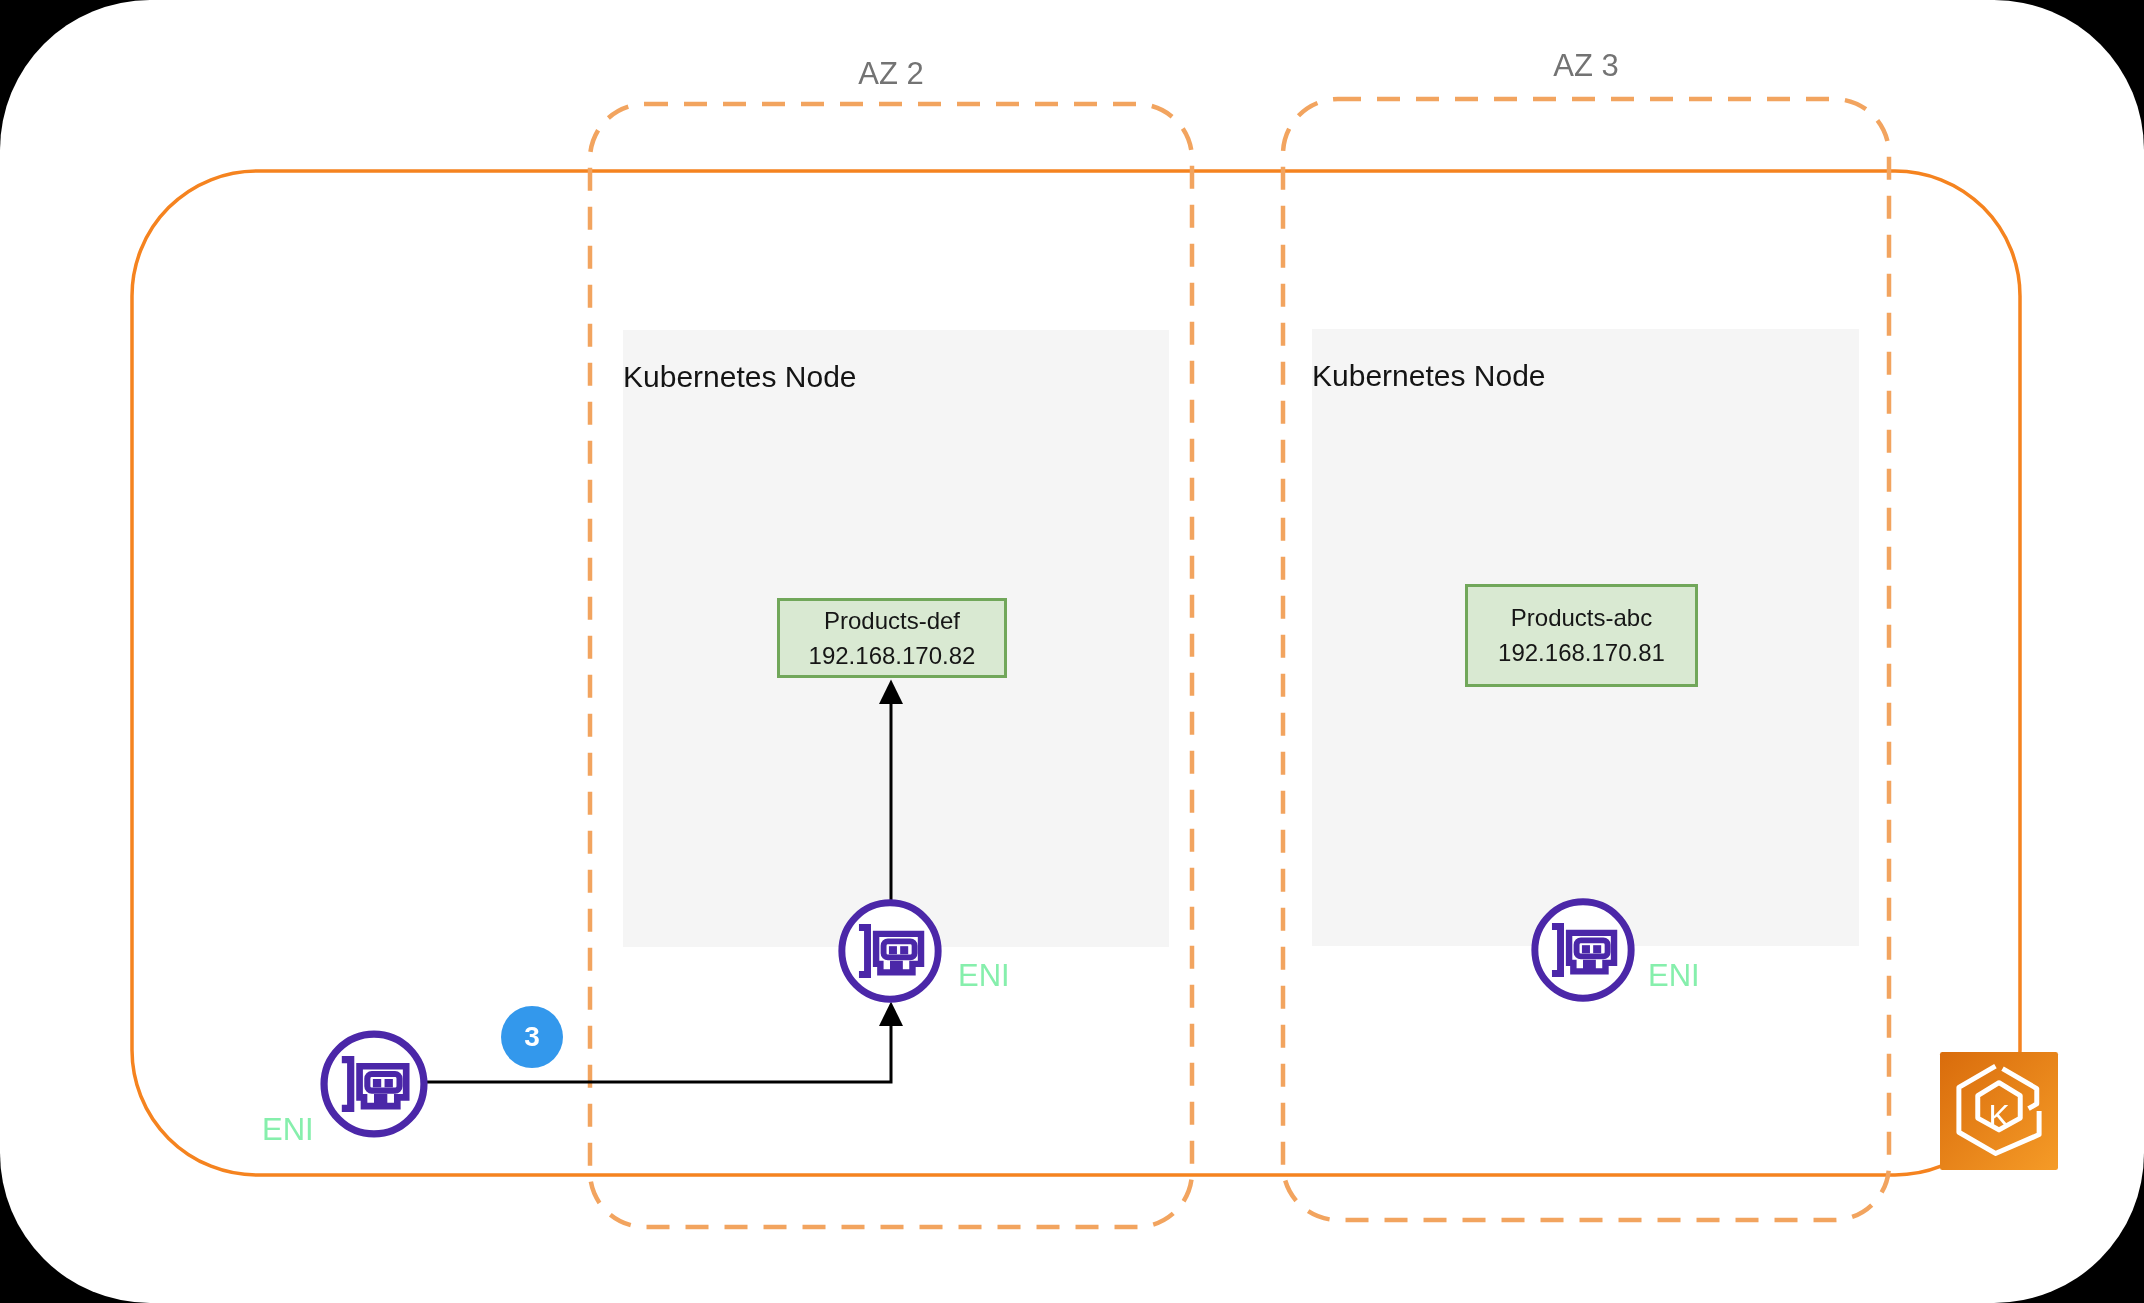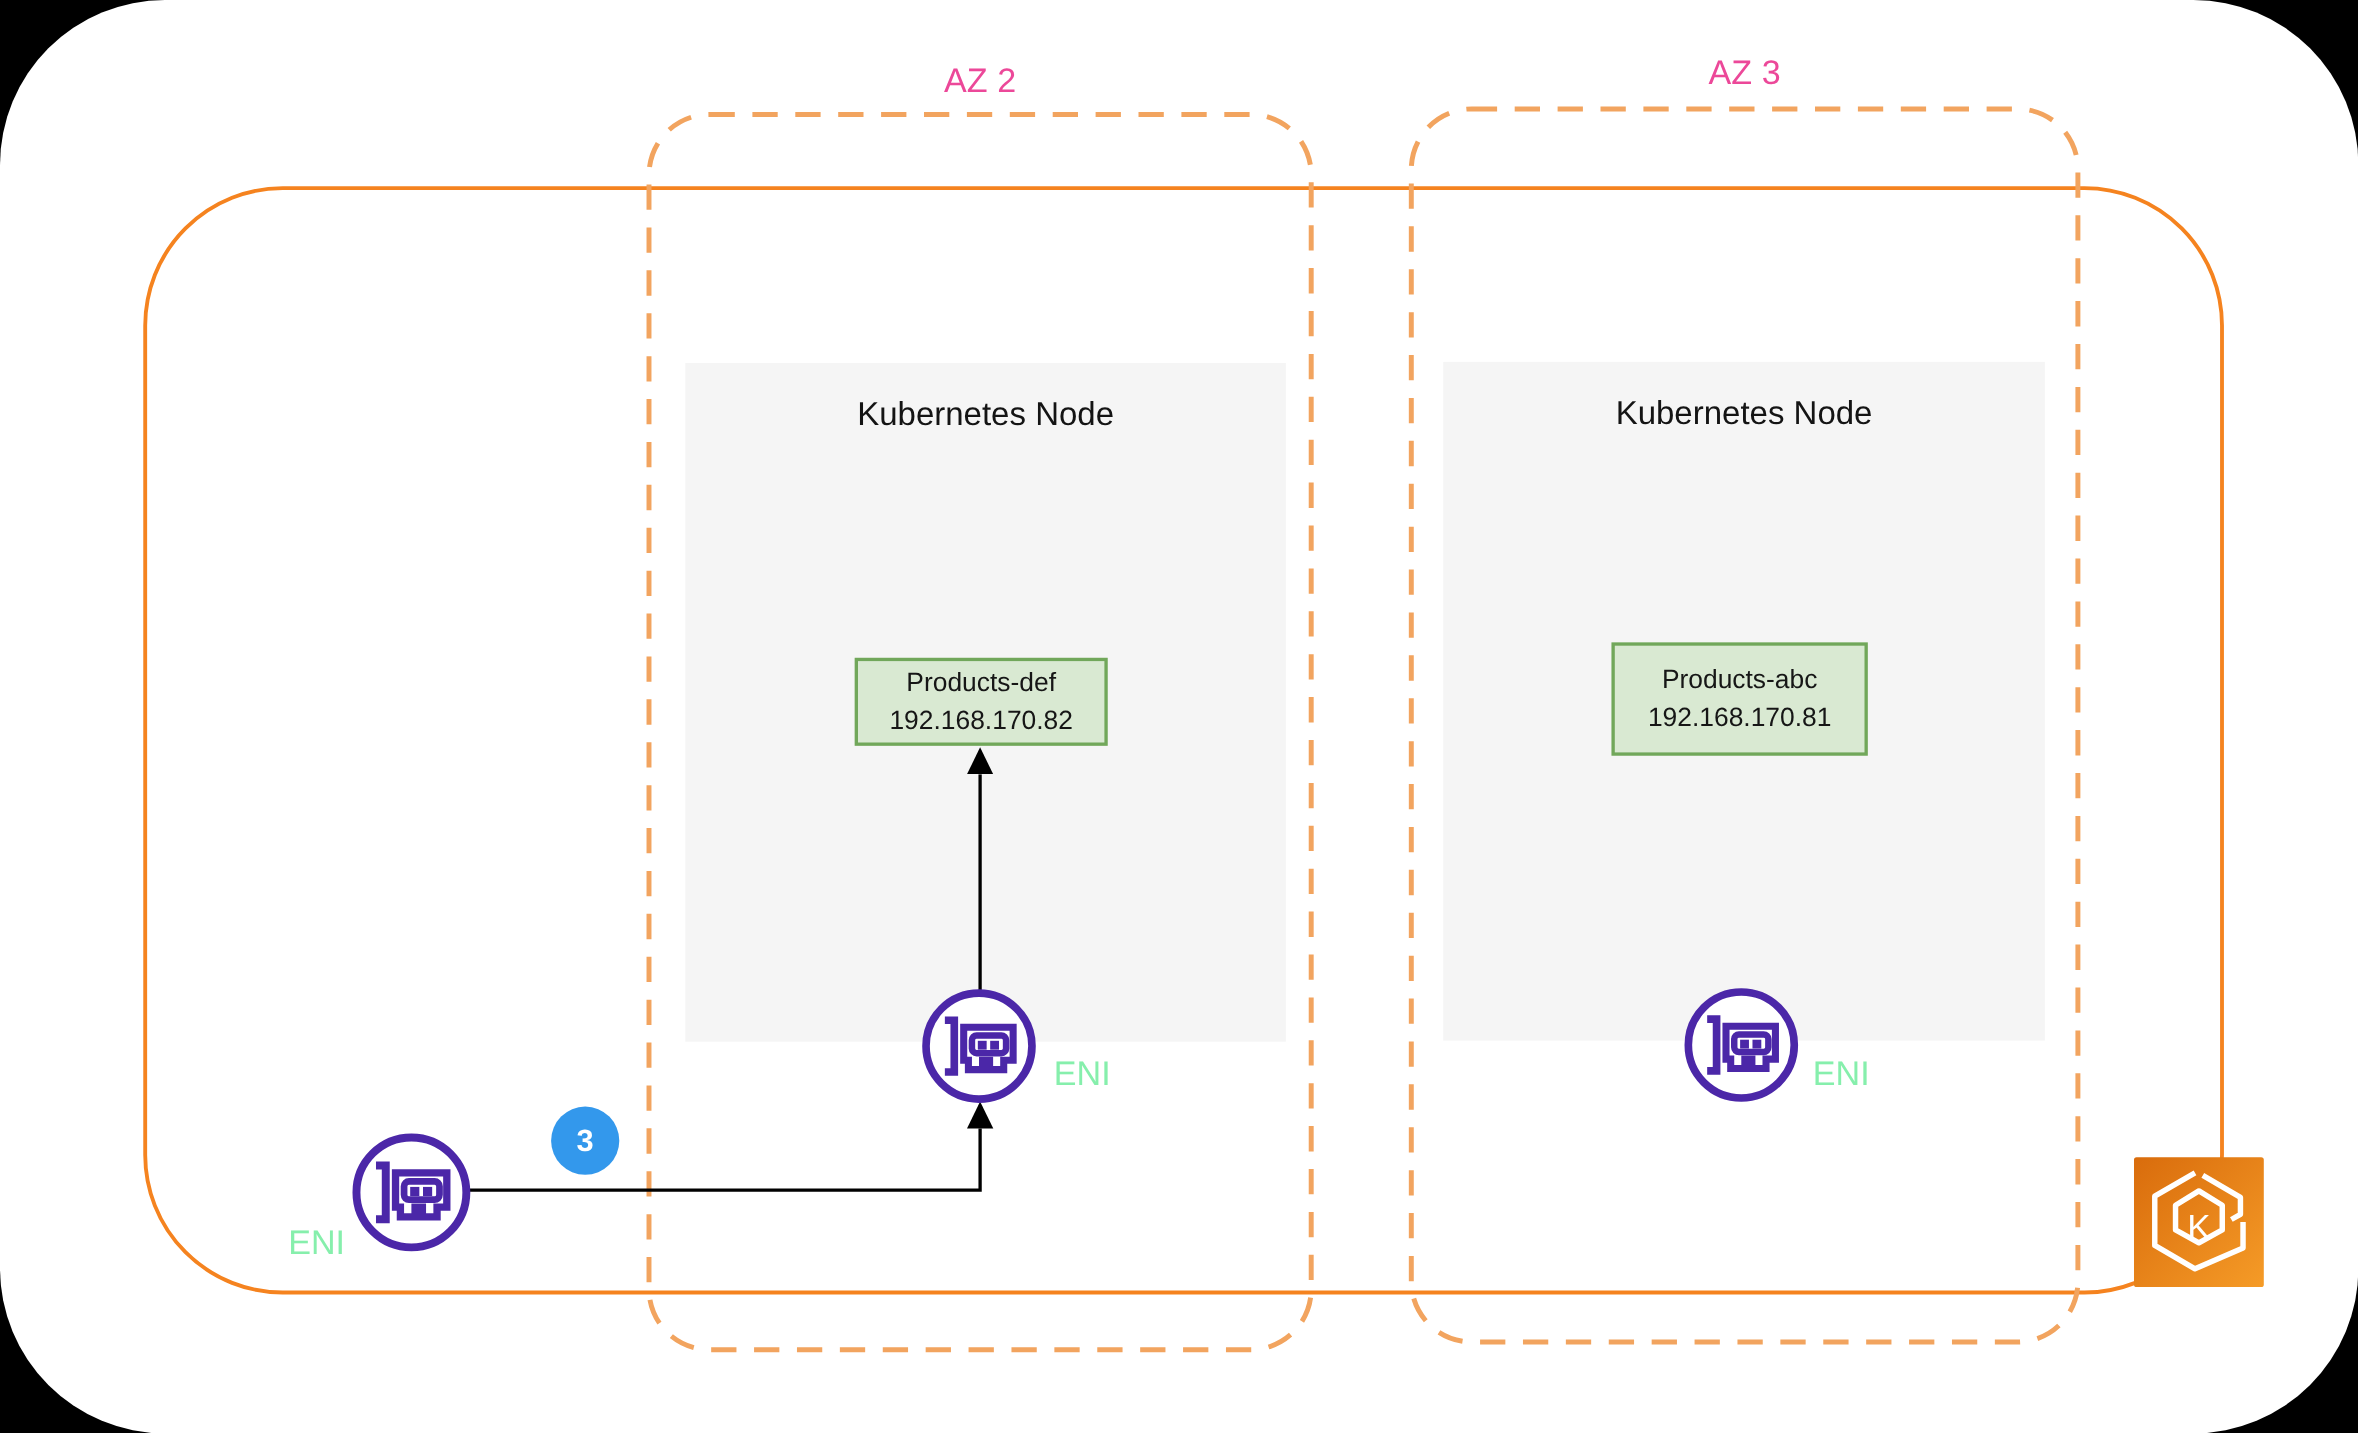--- a/index.html
+++ b/index.html
@@ -2,23 +2,23 @@
 <html><head>
 <meta charset="utf-8">
 <style>
   html,body{margin:0;padding:0;background:#000;}
   .stage{
     position:relative;width:2144px;height:1303px;background:#000;
     font-family:"Liberation Sans",sans-serif;color:#111;overflow:hidden;
   }
   .canvas{position:absolute;inset:0;background:#fff;border-radius:150px;}
   .abs{position:absolute;}
-  .az-label{font-size:31px;text-align:center;color:#ec4899;}
+  .az-label{font-size:31px;text-align:center;color:#737373;}
   .node{background:#F5F5F5;}
-  .node-title{padding-top:30px;text-align:center;font-size:30px;color:#141414;}
+  .node-title{padding-top:30px;text-align:left;font-size:30px;color:#141414;}
   .pod{
     background:#D9E9D2;border:3px solid #71A75A;box-sizing:border-box;
     display:flex;flex-direction:column;align-items:center;justify-content:center;
     gap:7px;font-size:24px;color:#161616;
   }
   .eni-label{font-size:31px;color:#86efac;}
   .badge{
     width:62px;height:62px;border-radius:50%;background:#3398EC;color:#fff;
     font-size:28px;font-weight:bold;display:flex;align-items:center;justify-content:center;
   }

